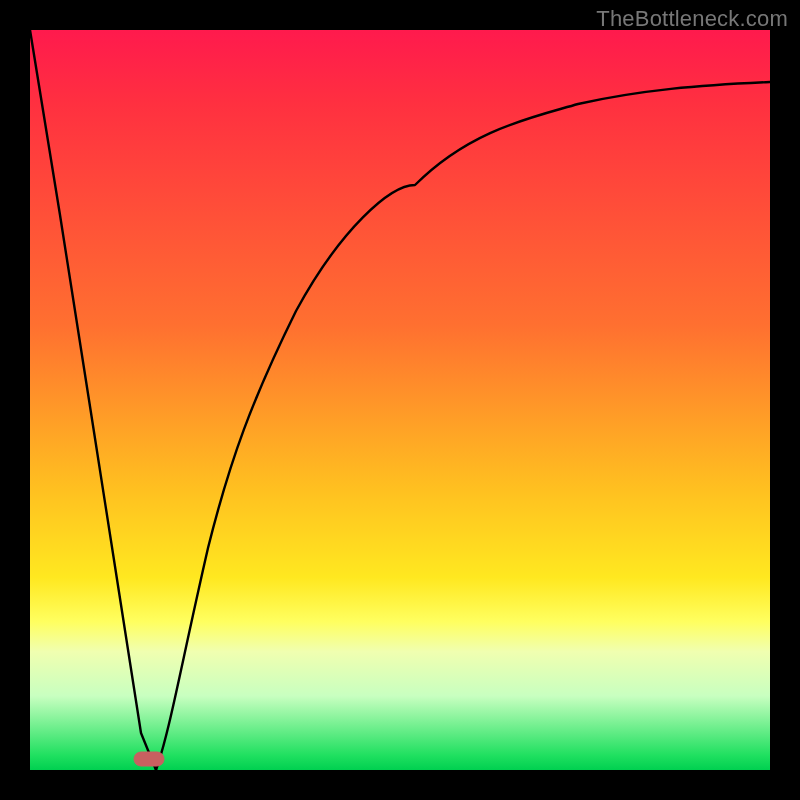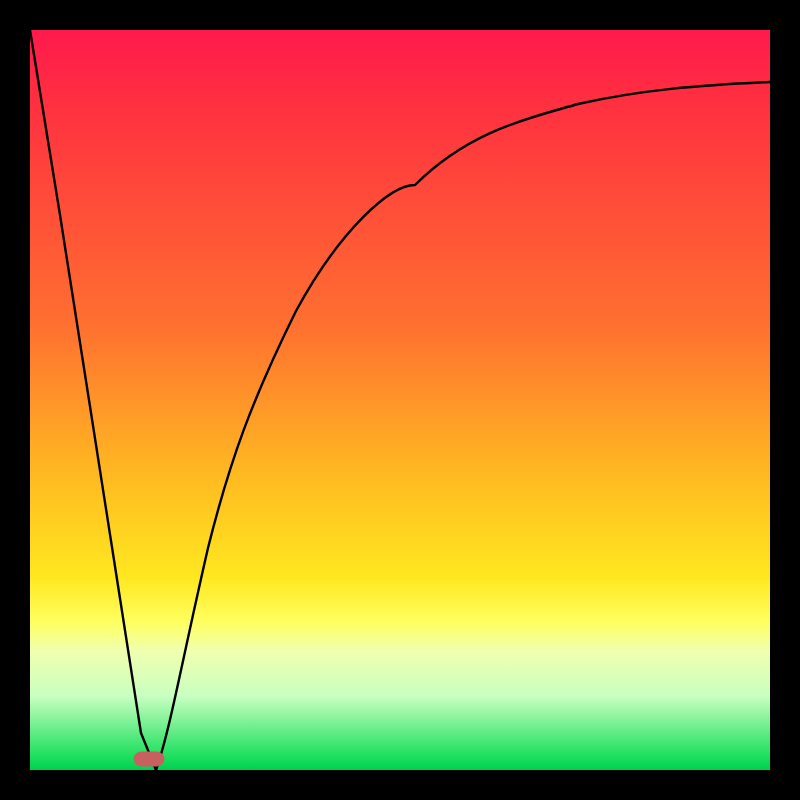--- a/index.html
+++ b/index.html
@@ -68,20 +68,21 @@
     fill: #c86060;
     stroke: #c86060;
     stroke-width: 1;
   }
 </style>
 </head>
 <body>
 
 <div class="frame">
 
+  <div class="watermark">TheBottleneck.com</div>
 
   <div class="plot">
     <svg class="curves" viewBox="0 0 740 740" preserveAspectRatio="none">
 
       <path class="curve" d="M 0 0
                L 30 185
                L 59 370
                L 89 562
                L 111 703
                L 126 740"></path>

